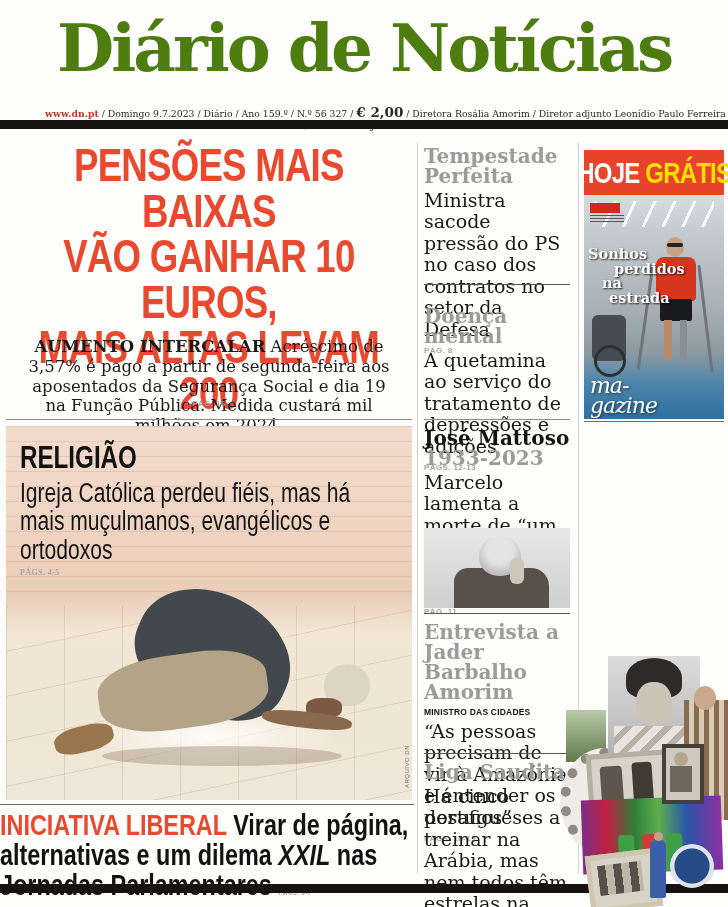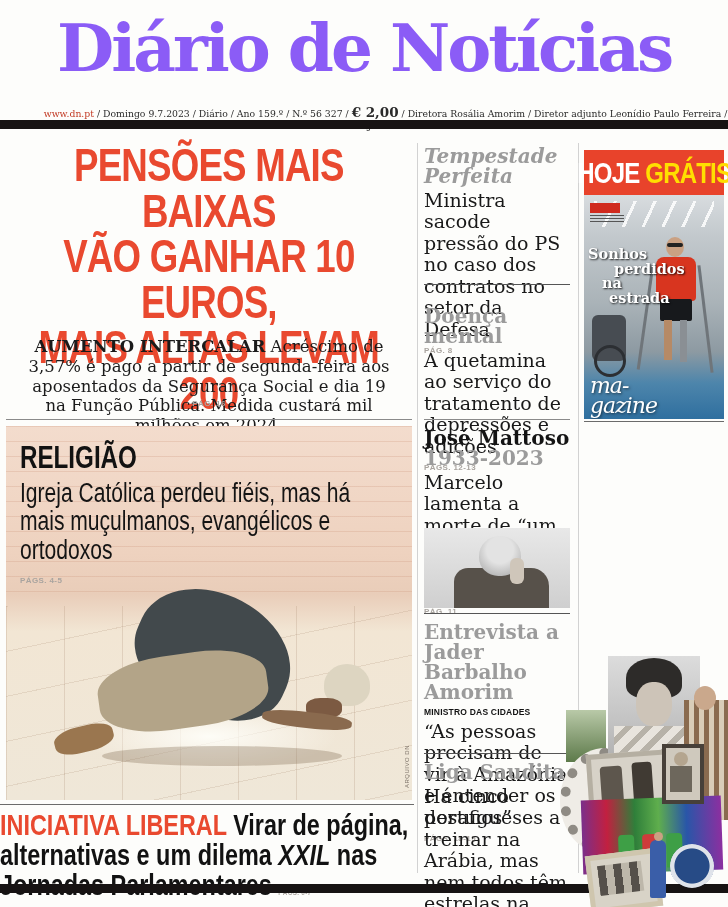--- a/index.html
+++ b/index.html
@@ -5,23 +5,23 @@
   html,body{margin:0;padding:0;background:#e9e9e9;}
   #page{position:relative;width:728px;height:907px;margin:0 auto;background:#fdfdfb;
         overflow:hidden;font-family:"DejaVu Serif",serif;color:#1a1a1a;}
   .abs{position:absolute;}
   
   .condC{width:128%;margin-left:-14%;transform:scaleX(0.78);transform-origin:50% 0;}
   .condL{width:128%;transform:scaleX(0.78);transform-origin:0 0;}
   
   .founder{top:3px;left:0;width:728px;text-align:center;font-weight:bold;font-size:15px;color:#141414;}
   .mast-title{top:14px;left:0;width:728px;text-align:center;font-weight:bold;font-size:66px;
-              line-height:1.05;letter-spacing:-3px;color:#8b5cf6;}
+              line-height:1.05;letter-spacing:-3px;color:#4d7c0f;}
   .dateline{top:104px;left:0;width:728px;text-align:center;font-size:9.3px;color:#2a2a2a;}
-  .dateline .site{color:#c23a24;font-weight:normal;margin-left:43px;}
+  .dateline .site{color:#c23a24;font-weight:bold;margin-left:43px;}
   .dateline .price{font-size:13.5px;font-weight:bold;}
   .topbar{top:120px;left:0;width:728px;height:9px;background:#171313;}
   
   .headline{top:142px;left:6px;width:406px;text-align:center;color:#e9492f;
             font-family:"Liberation Sans",sans-serif;font-weight:bold;font-size:47px;
             line-height:.97;letter-spacing:-1px;}
   .subhead{top:337px;left:20px;width:378px;text-align:center;font-size:16.5px;line-height:1.2;color:#1b1b1b;}
   .subhead b{font-weight:bold;}
   .pagref{font-family:"Liberation Sans",sans-serif;font-weight:bold;font-size:8px;
           letter-spacing:.4px;color:#a9a49f;}
@@ -33,38 +33,38 @@
   .photo .bricks{position:absolute;top:0;left:0;right:0;height:45%;
       background:repeating-linear-gradient(180deg,rgba(205,150,125,.28) 0 1px,transparent 1px 15px);}
   .photo .tiles{position:absolute;bottom:0;left:0;right:0;height:52%;
       background:repeating-linear-gradient(90deg,rgba(170,140,115,.25) 0 1px,transparent 1px 58px),
                  repeating-linear-gradient(168deg,rgba(170,140,115,.2) 0 1px,transparent 1px 44px);}
   .photo .glow{position:absolute;bottom:8%;left:18%;width:64%;height:18%;border-radius:50%;
       background:radial-gradient(ellipse,rgba(255,255,250,.9),rgba(255,255,250,0) 70%);}
   .rel-text{position:absolute;top:16px;left:14px;width:380px;}
   .rel-kicker{font-family:"Liberation Sans",sans-serif;font-weight:bold;font-size:31px;color:#121212;line-height:1;}
   .rel-head{font-family:"Liberation Sans",sans-serif;font-size:27px;line-height:1.05;color:#141414;margin-top:6px;}
-  .rel-pag{margin-top:12px;}
+  .rel-pag{margin-top:4px;font-family:Liberation Serif, serif;}
   
   .fg{position:absolute;border-radius:40%;}
   .credit-v{position:absolute;right:2px;bottom:12px;writing-mode:vertical-rl;transform:rotate(180deg);
             font-family:"Liberation Sans",sans-serif;font-size:6px;color:#7c7268;letter-spacing:.5px;}
   
   .il{top:810px;left:0;width:420px;font-family:"Liberation Sans",sans-serif;font-weight:bold;
       font-size:30px;line-height:1.0;color:#121212;}
   .il .red{color:#e9492f;}
   .il i{font-style:italic;}
   .il .pagref{font-size:8px;letter-spacing:.4px;}
   .bottombar{top:884px;left:0;width:728px;height:9px;background:#171313;z-index:3;}
   
   .vsep{top:143px;height:730px;width:1px;background:#d2d2d2;}
   
   .mid{left:424px;width:146px;}
   .kicker{font-weight:bold;font-size:20px;line-height:1.0;color:#9b9b9b;}
-  .kicker.it{font-style:italic;}
+  .kicker.it{}
   .kicker.dark{color:#141414;}
   .mbody{font-size:19px;line-height:1.13;color:#191919;margin-top:4px;}
   .mid .pagref{display:block;margin-top:6px;}
   .subkicker{font-family:"Liberation Sans",sans-serif;font-weight:bold;font-size:8.5px;
              letter-spacing:.2px;color:#121212;margin-top:5px;}
   .mhl{left:424px;width:146px;height:1px;background:#555;}
   
   .mat-photo{top:528px;left:424px;width:146px;height:80px;overflow:hidden;
              background:linear-gradient(180deg,#e8e8e8,#cfcfcf);}
   .mat-head{position:absolute;top:8px;left:55px;width:42px;height:40px;border-radius:50% 50% 46% 46%;

